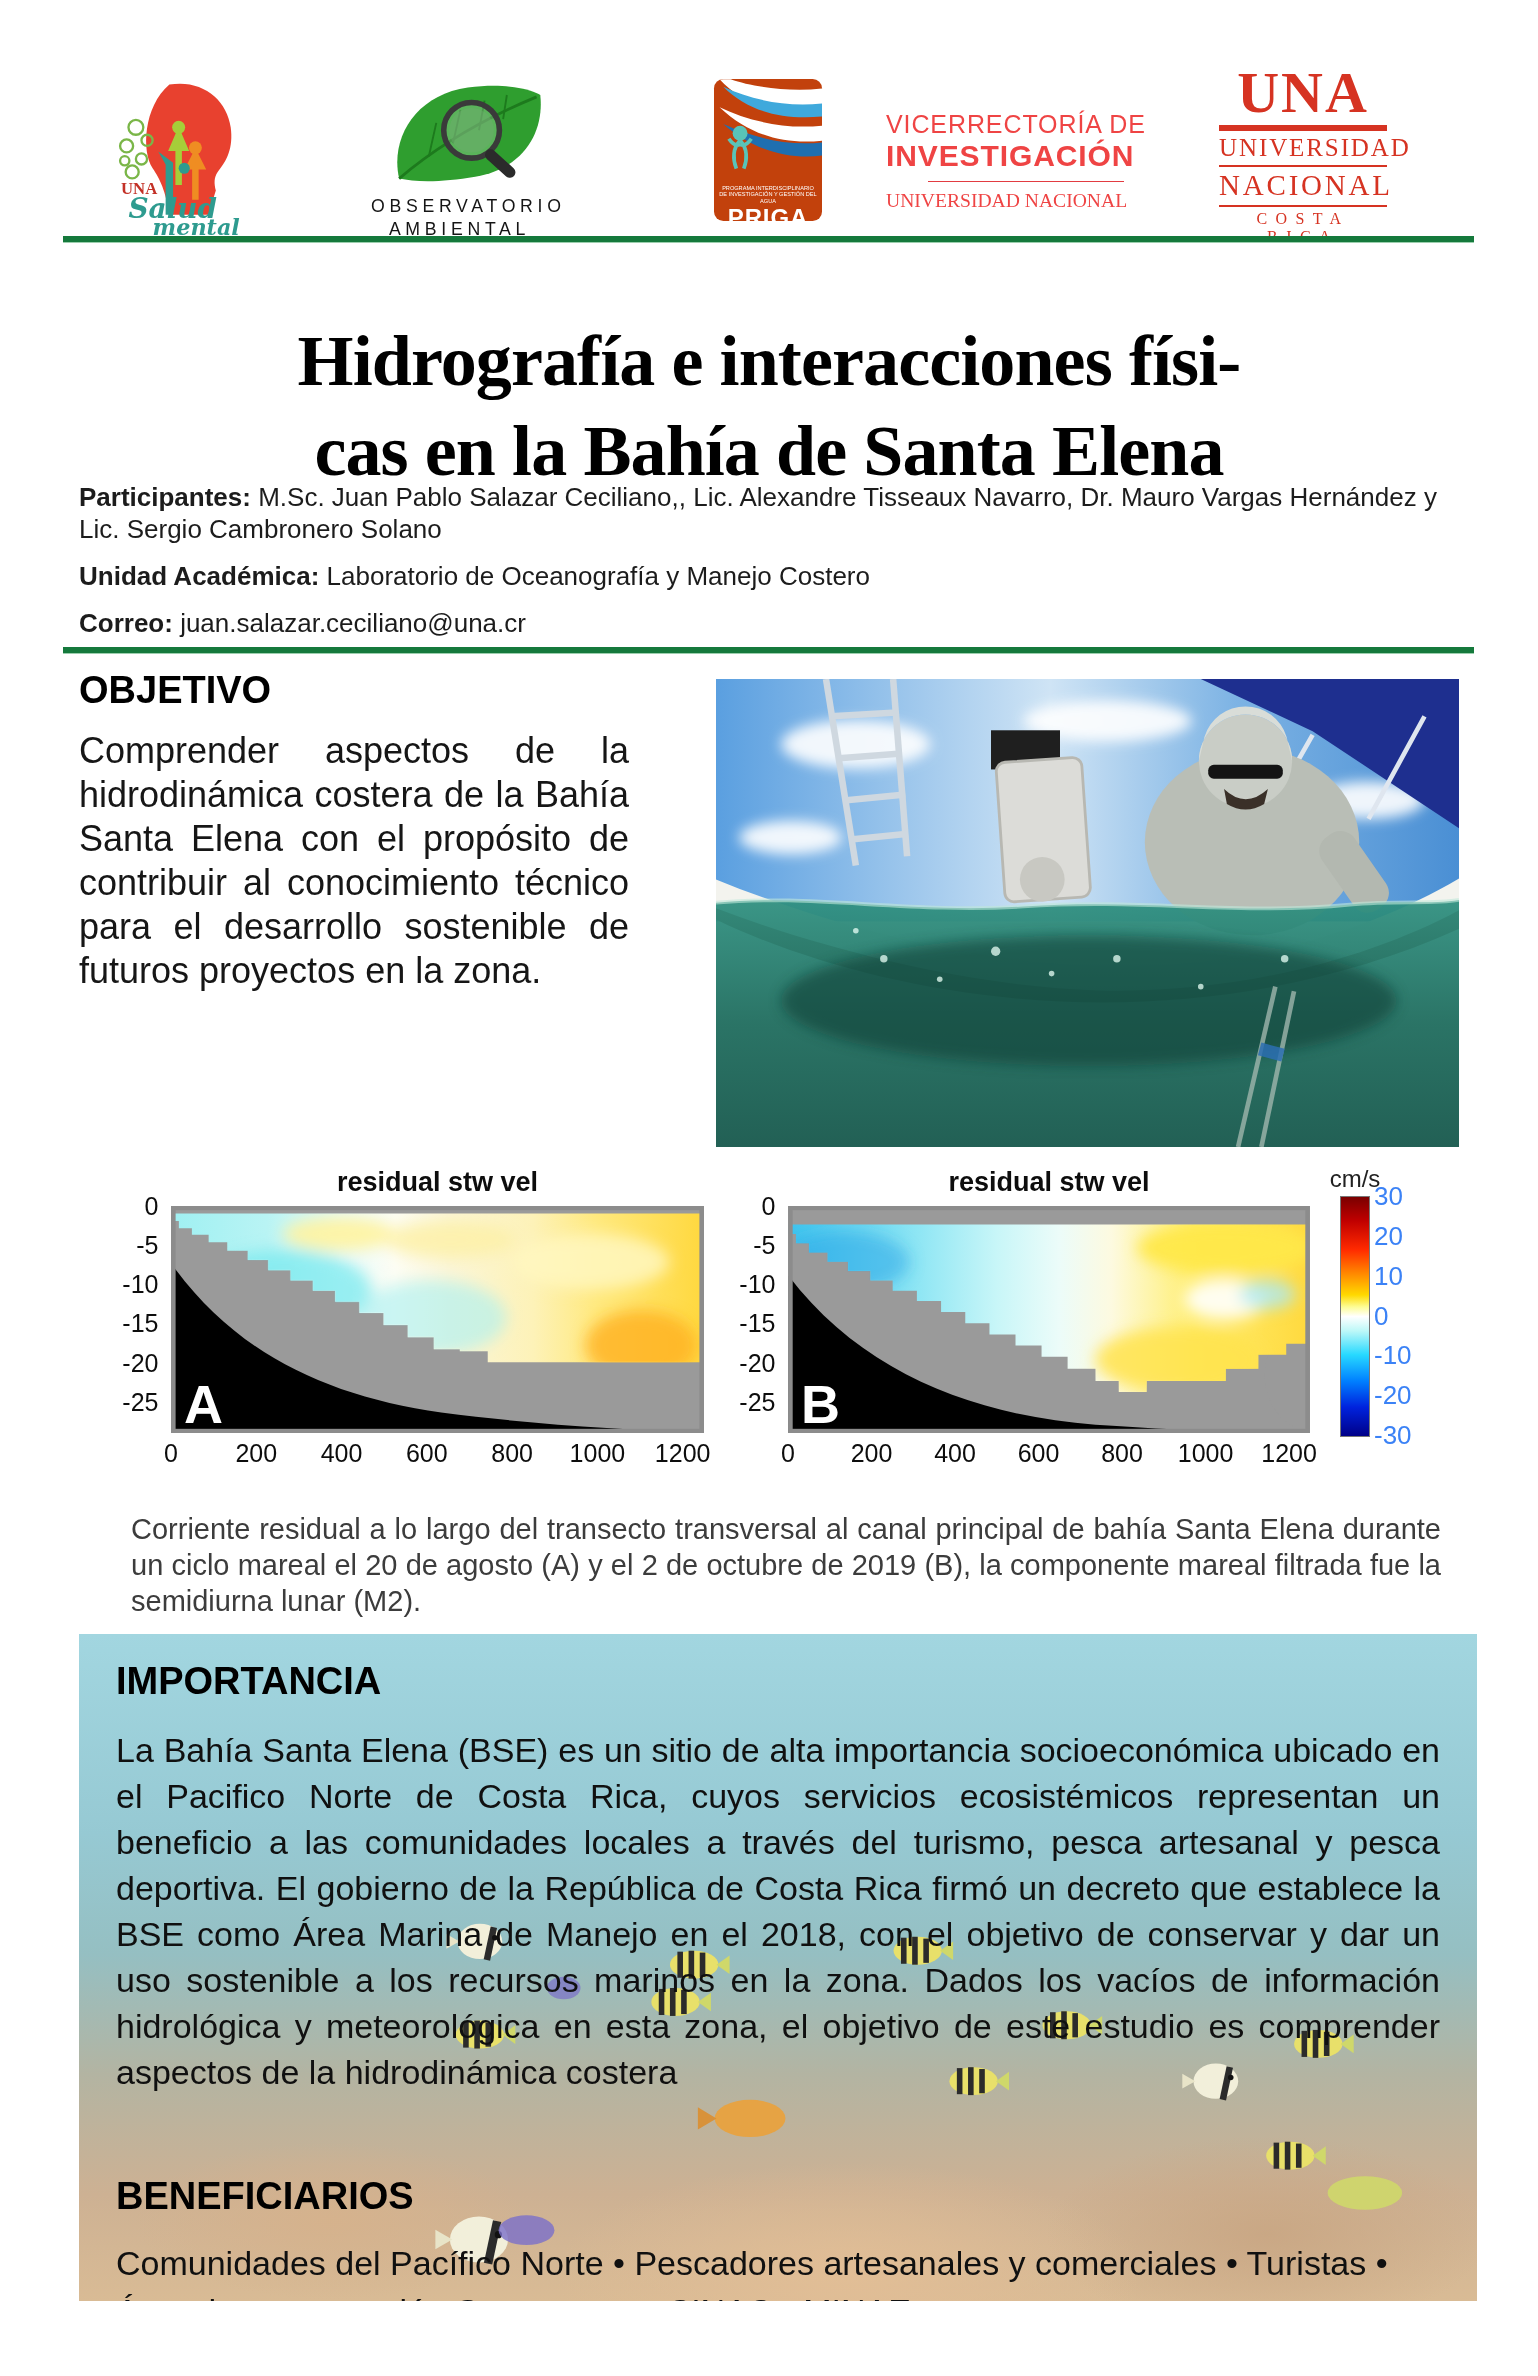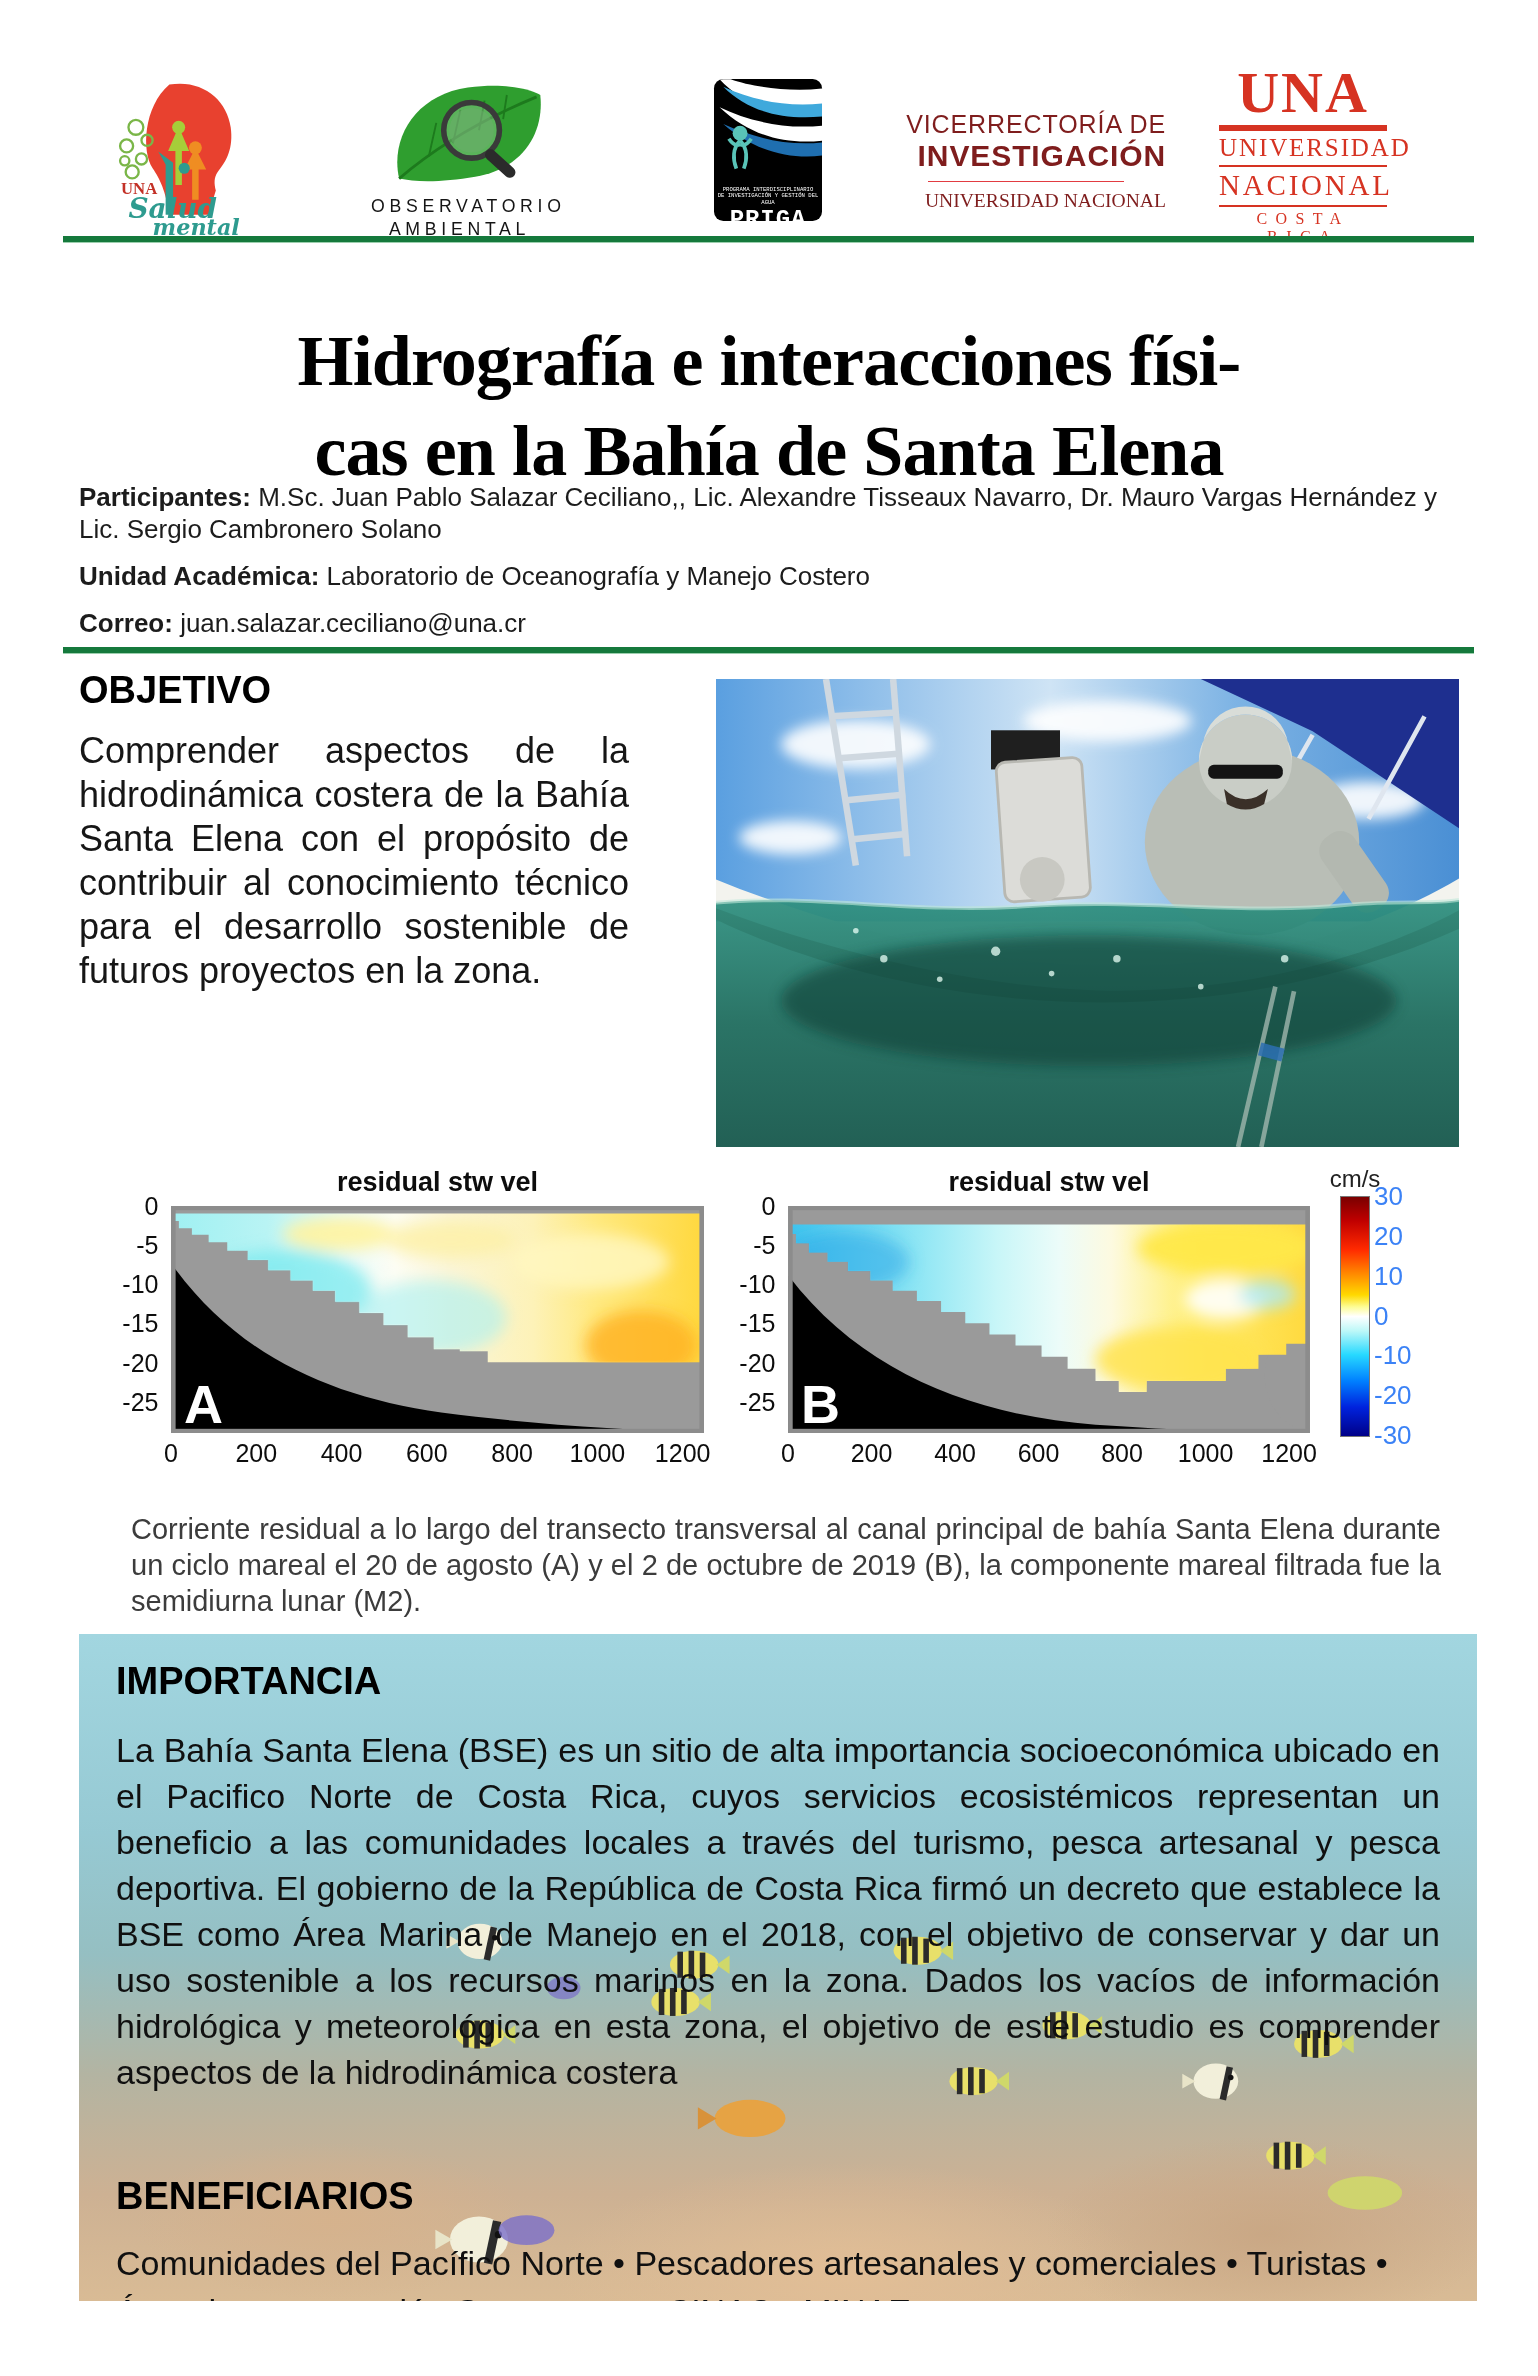--- a/index.html
+++ b/index.html
@@ -5,25 +5,25 @@
   html,body{margin:0;padding:0;background:#ffffff;}
   .page{position:relative;width:1538px;height:2376px;background:#ffffff;overflow:hidden;
         font-family:"Liberation Sans",sans-serif;color:#111;}
 
   
   .header{position:absolute;left:0;top:0;width:1538px;height:238px;}
   .logo{position:absolute;}
   .logo-salud{left:104px;top:79px;width:140px;height:158px;text-align:center;}
   .logo-obs{left:371px;top:82px;width:177px;height:157px;text-align:center;}
   .obs-caption{font-size:17.7px;letter-spacing:4.7px;color:#151515;line-height:23px;margin-top:5.6px;}
-  .logo-priga{left:714px;top:79px;width:108px;height:142px;background:#000000;border-radius:9.3px;
-              overflow:hidden;text-align:center;font-family:Liberation Mono, monospace;}
+  .logo-priga{left:714px;top:79px;width:108px;height:142px;background:#c2410c;border-radius:9.3px;
+              overflow:hidden;text-align:center;}
   .priga-sub{font-size:5.6px;color:#fff;line-height:6.5px;margin-top:1.9px;}
   .priga-word{font-size:24px;font-weight:bold;color:#fff;letter-spacing:0.9px;}
-  .logo-vice{left:886px;top:110px;width:280px;text-align:right;color:#7f1d1d;}
+  .logo-vice{left:886px;top:110px;width:280px;text-align:left;color:#ef4444;}
   .vice-l1{font-size:25px;letter-spacing:0.9px;}
   .vice-l2{font-size:30px;font-weight:bold;letter-spacing:0.9px;}
   .vice-rule{width:196px;height:1.9px;background:#e23b41;margin:7.5px auto 7.5px auto;}
   .vice-l3{font-family:"Liberation Serif",serif;font-size:19.6px;}
   .logo-una{left:1219px;top:65px;width:168px;text-align:center;color:#d63322;
             font-family:"Liberation Serif",serif;}
   .una-word{font-size:58px;font-weight:bold;letter-spacing:1.9px;line-height:56px;}
   .una-bar{height:6.5px;background:#d63322;margin:3.7px 0 2.8px 0;}
   .una-l2{font-size:25px;letter-spacing:1.9px;}
   .una-rule{height:1.9px;background:#d63322;margin:2.8px 0;}

